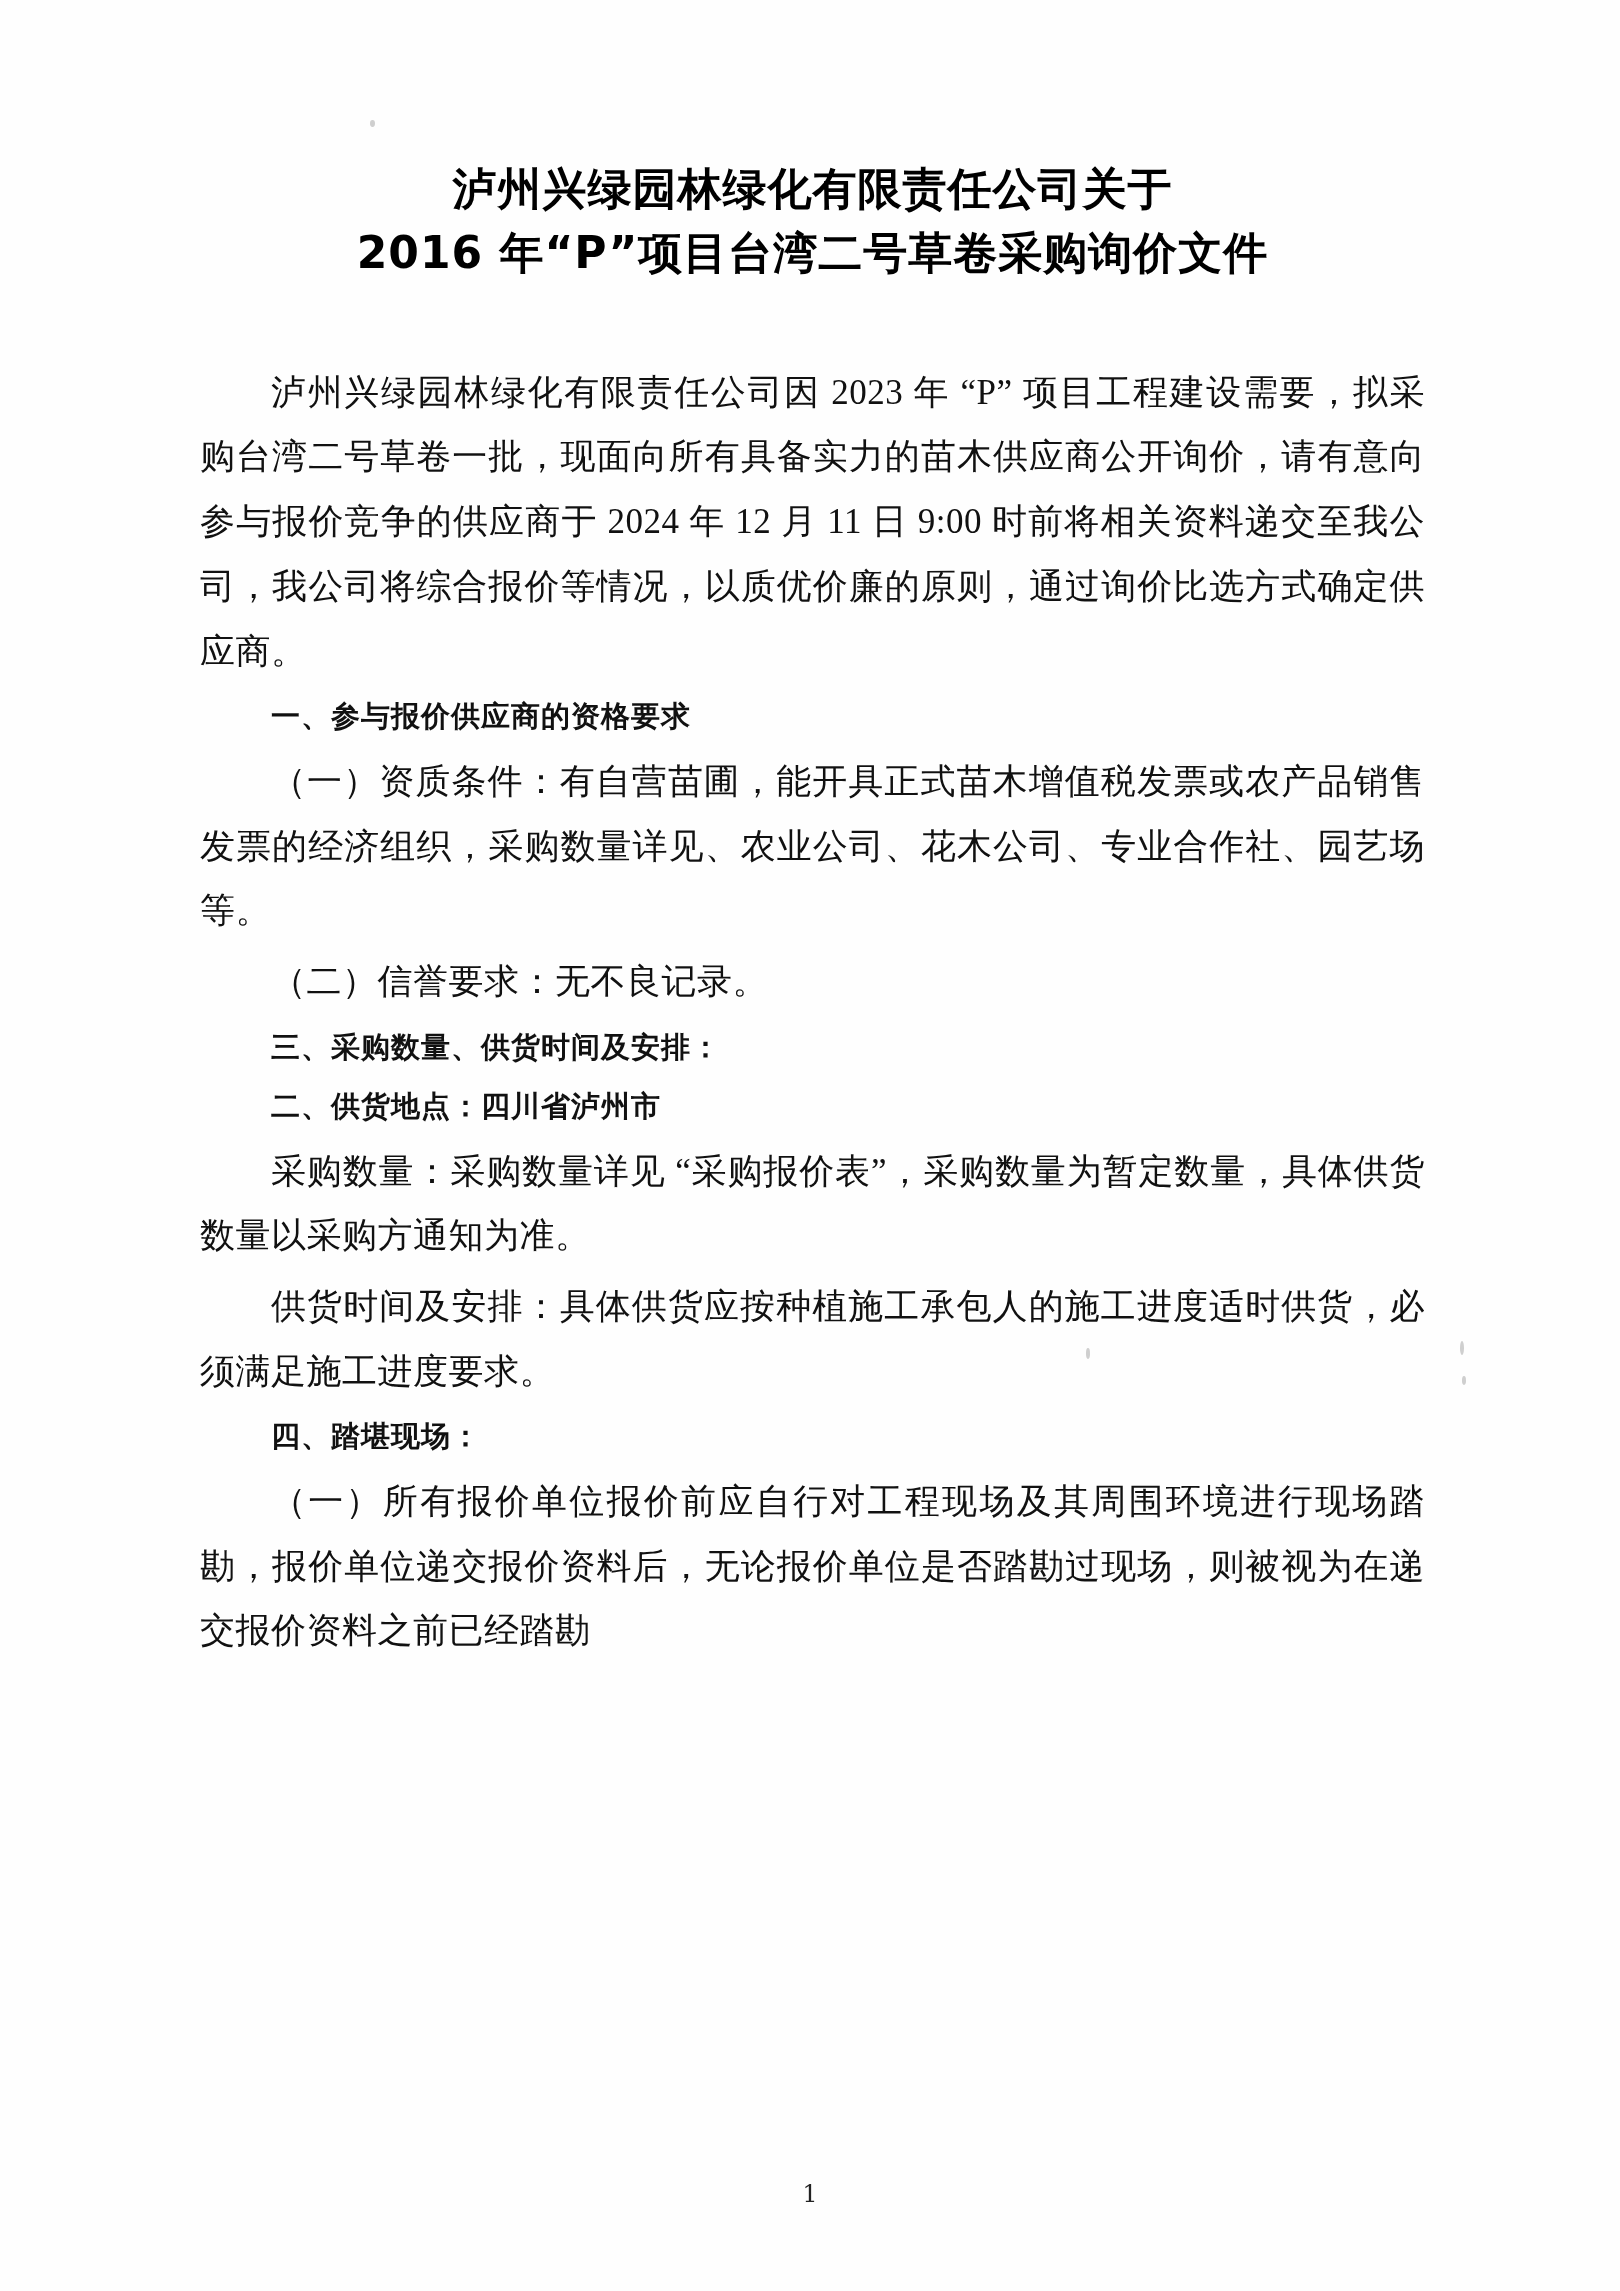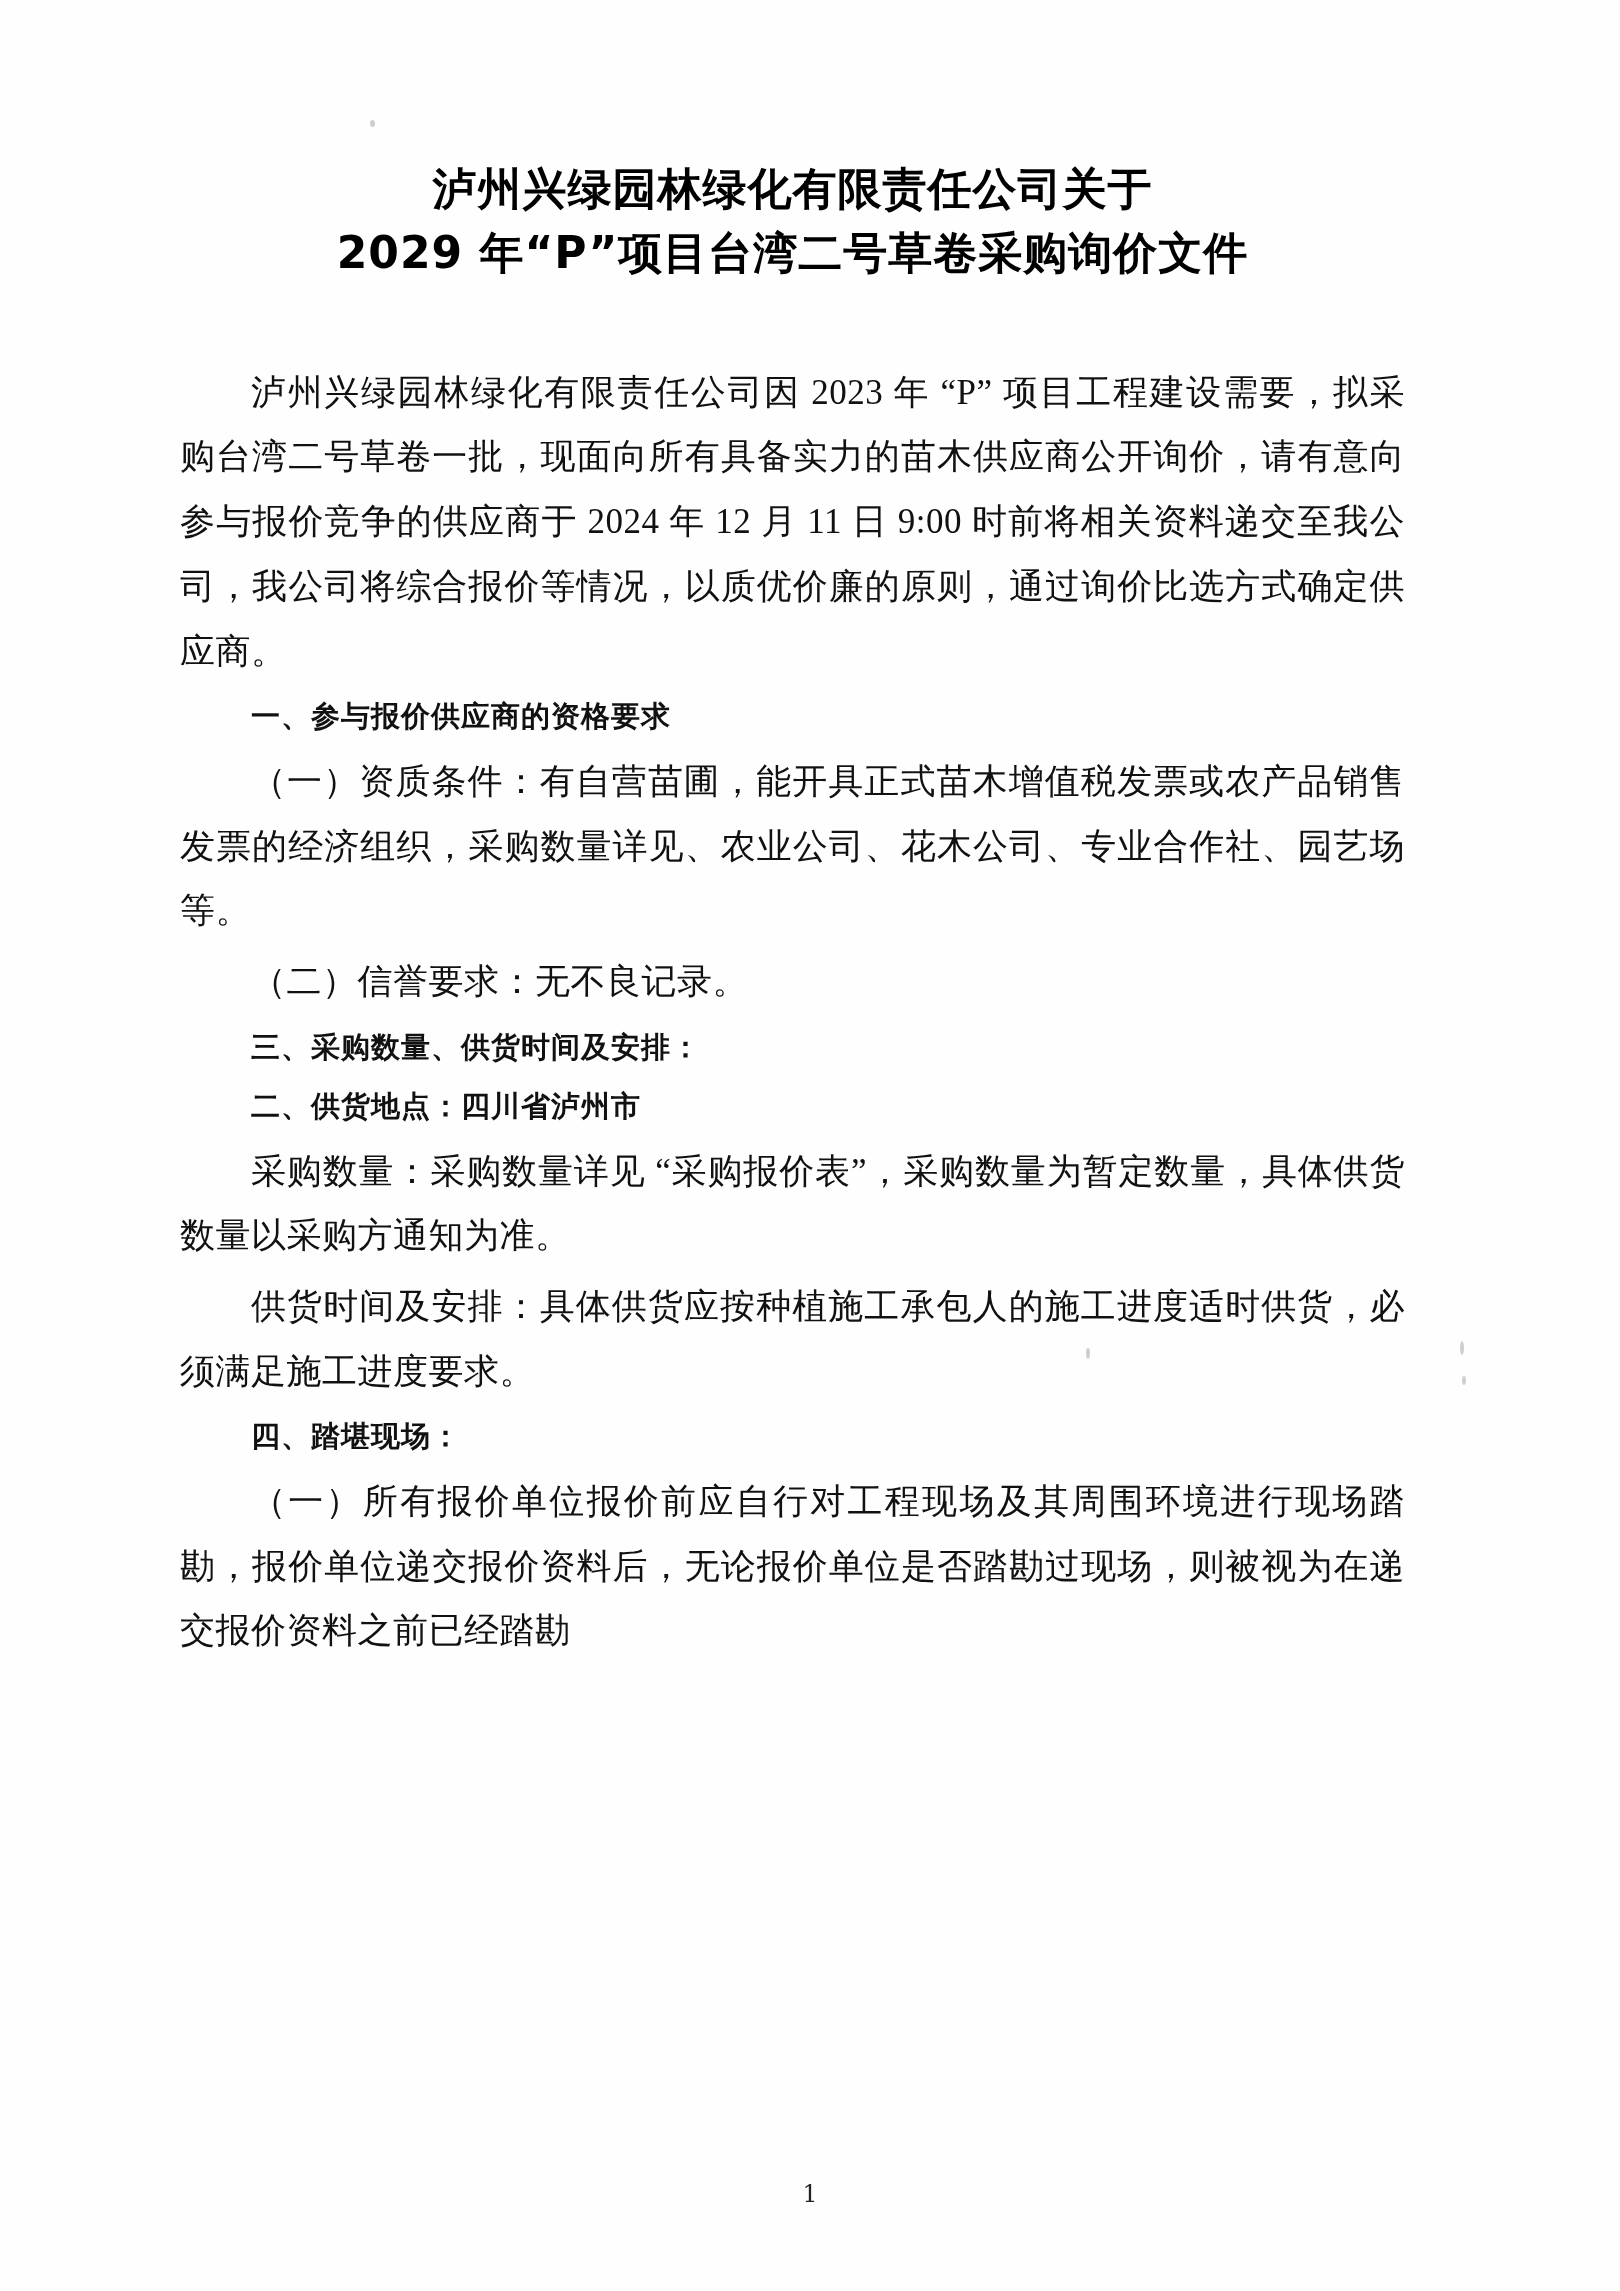--- a/index.html
+++ b/index.html
@@ -13,21 +13,21 @@
     height: 2292px;
     margin: 0 auto;
     background: #fefefe;
     font-family: "DejaVu Serif", "Liberation Serif", serif;
     color: #111111;
     box-sizing: border-box;
     overflow: hidden;
   }
   .content {
     position: absolute;
-    left: 180px;
+    left: 200px;
     top: 157px;
     width: 1225px;
   }
   .doc-title {
     text-align: center;
     font-family: "DejaVu Sans", "Liberation Sans", sans-serif;
     font-weight: bold;
     font-size: 44px;
     line-height: 1.45;
     letter-spacing: 1px;
@@ -86,21 +86,21 @@
 
   <div class="speck" style="left:370px; top:120px; width:4.9px; height:6.9px;"></div>
   <div class="speck" style="left:1086px; top:1348px; width:3.9px; height:10.8px;"></div>
   <div class="speck" style="left:1460px; top:1341px; width:3.9px; height:13.7px;"></div>
   <div class="speck" style="left:1462px; top:1376px; width:3.9px; height:8.8px;"></div>
 
   <div class="content">
 
     <h1 class="doc-title">
       <span class="line">泸州兴绿园林绿化有限责任公司关于</span>
-      <span class="line">2029 年“P”项目台湾二号草卷采购询价文件</span>
+      <span class="line">2016 年“P”项目台湾二号草卷采购询价文件</span>
     </h1>
 
     <div class="body-block">
       <p class="para">泸州兴绿园林绿化有限责任公司因 2023 年 “P” 项目工程建设需要，拟采购台湾二号草卷一批，现面向所有具备实力的苗木供应商公开询价，请有意向参与报价竞争的供应商于 2024 年 12 月 11 日 9:00 时前将相关资料递交至我公司，我公司将综合报价等情况，以质优价廉的原则，通过询价比选方式确定供应商。</p>
       <p class="heading">一、参与报价供应商的资格要求</p>
       <p class="para">（一）资质条件：有自营苗圃，能开具正式苗木增值税发票或农产品销售发票的经济组织，采购数量详见、农业公司、花木公司、专业合作社、园艺场等。</p>
       <p class="para">（二）信誉要求：无不良记录。</p>
       <p class="heading">三、采购数量、供货时间及安排：</p>
       <p class="heading">二、供货地点：四川省泸州市</p>
       <p class="para">采购数量：采购数量详见 “采购报价表”，采购数量为暂定数量，具体供货数量以采购方通知为准。</p>

